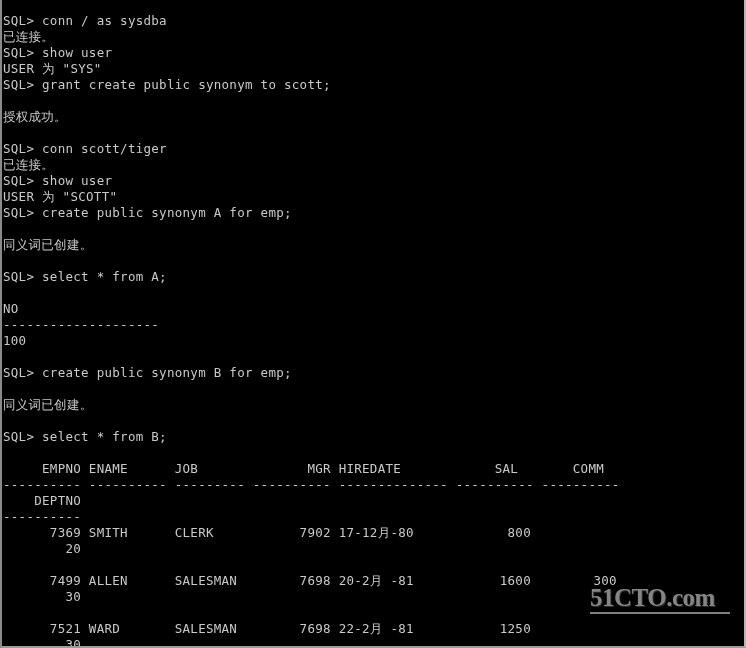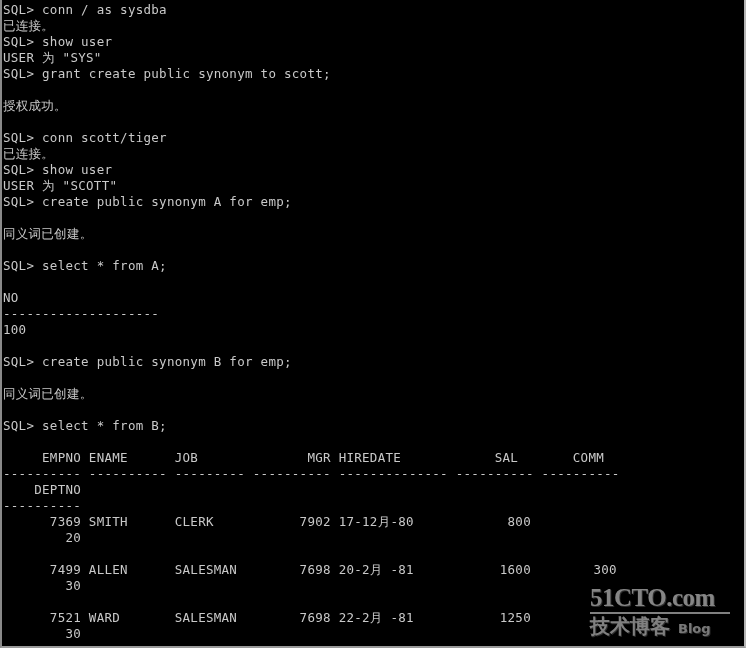--- a/index.html
+++ b/index.html
@@ -19,21 +19,21 @@
     border-bottom: 2px solid #9a9a9a;
     border-top: 0;
     overflow: hidden;
   }
   #terminal-screen {
     position: absolute;
     left: 0;
     top: 0;
     right: 0;
     bottom: 0;
-    padding: 2px 0 0 1px;
+    padding: 13px 0 0 1px;
     box-sizing: border-box;
     font-family: "DejaVu Sans Mono", "Liberation Mono", monospace;
     font-size: 12.5px;
     line-height: 16px;
     color: #c9c9c9;
     background: #000000;
     white-space: pre;
     overflow: hidden;
     letter-spacing: 0.28px;
   }
@@ -94,18 +94,14 @@
 </style>
 </head>
 <body>
 
 <div id="terminal-window">
   <div id="terminal-screen"><div class="term-line">SQL&gt; conn / as sysdba</div><div class="term-line">已连接。</div><div class="term-line">SQL&gt; show user</div><div class="term-line">USER 为 "SYS"</div><div class="term-line">SQL&gt; grant create public synonym to scott;</div><div class="term-line">&nbsp;</div><div class="term-line">授权成功。</div><div class="term-line">&nbsp;</div><div class="term-line">SQL&gt; conn scott/tiger</div><div class="term-line">已连接。</div><div class="term-line">SQL&gt; show user</div><div class="term-line">USER 为 "SCOTT"</div><div class="term-line">SQL&gt; create public synonym A for emp;</div><div class="term-line">&nbsp;</div><div class="term-line">同义词已创建。</div><div class="term-line">&nbsp;</div><div class="term-line">SQL&gt; select * from A;</div><div class="term-line">&nbsp;</div><div class="term-line">NO</div><div class="term-line">--------------------</div><div class="term-line">100</div><div class="term-line">&nbsp;</div><div class="term-line">SQL&gt; create public synonym B for emp;</div><div class="term-line">&nbsp;</div><div class="term-line">同义词已创建。</div><div class="term-line">&nbsp;</div><div class="term-line">SQL&gt; select * from B;</div><div class="term-line">&nbsp;</div><div class="term-line">     EMPNO ENAME      JOB              MGR HIREDATE            SAL       COMM</div><div class="term-line">---------- ---------- --------- ---------- -------------- ---------- ----------</div><div class="term-line">    DEPTNO</div><div class="term-line">----------</div><div class="term-line">      7369 SMITH      CLERK           7902 17-12月-80            800</div><div class="term-line">        20</div><div class="term-line">&nbsp;</div><div class="term-line">      7499 ALLEN      SALESMAN        7698 20-2月 -81           1600        300</div><div class="term-line">        30</div><div class="term-line">&nbsp;</div><div class="term-line">      7521 WARD       SALESMAN        7698 22-2月 -81           1250</div><div class="term-line">        30</div></div>
 
   <div id="watermark">
     <div class="wm-top">51CTO.com</div>
     <div class="wm-rule"></div>
-    <div class="wm-bottom">
-      <span class="wm-cn">技术博客</span>
-      <span class="wm-blog">Blog</span>
-    </div>
   </div>
 </div>
 
 </body></html>

